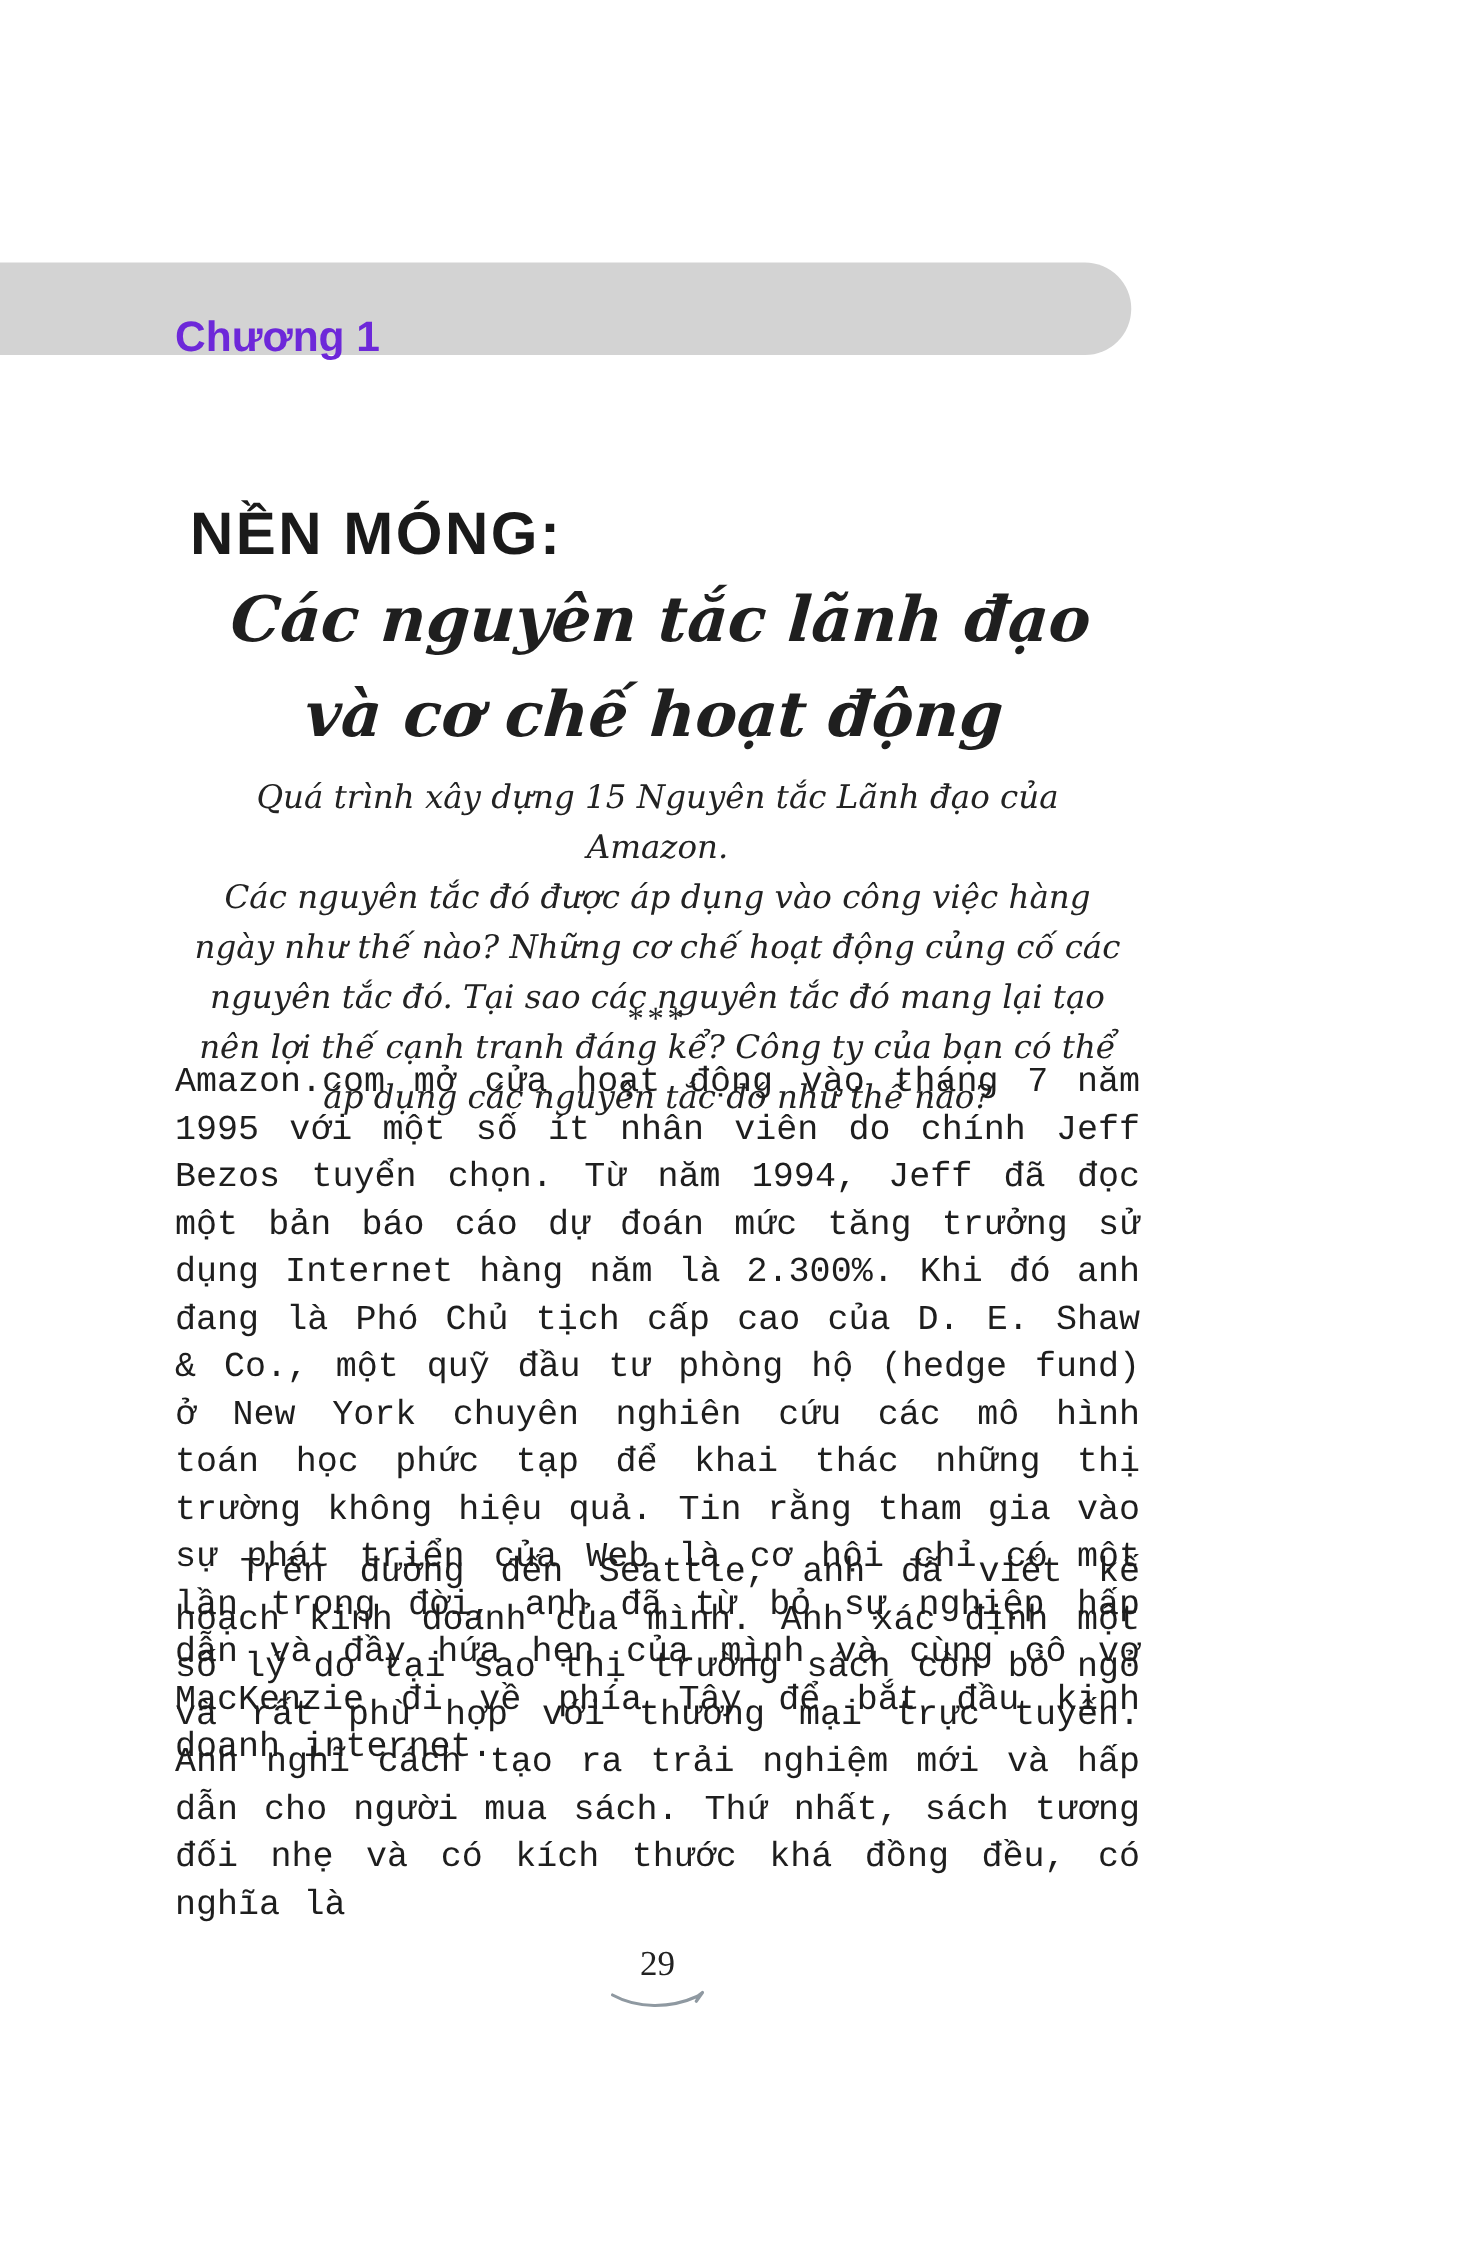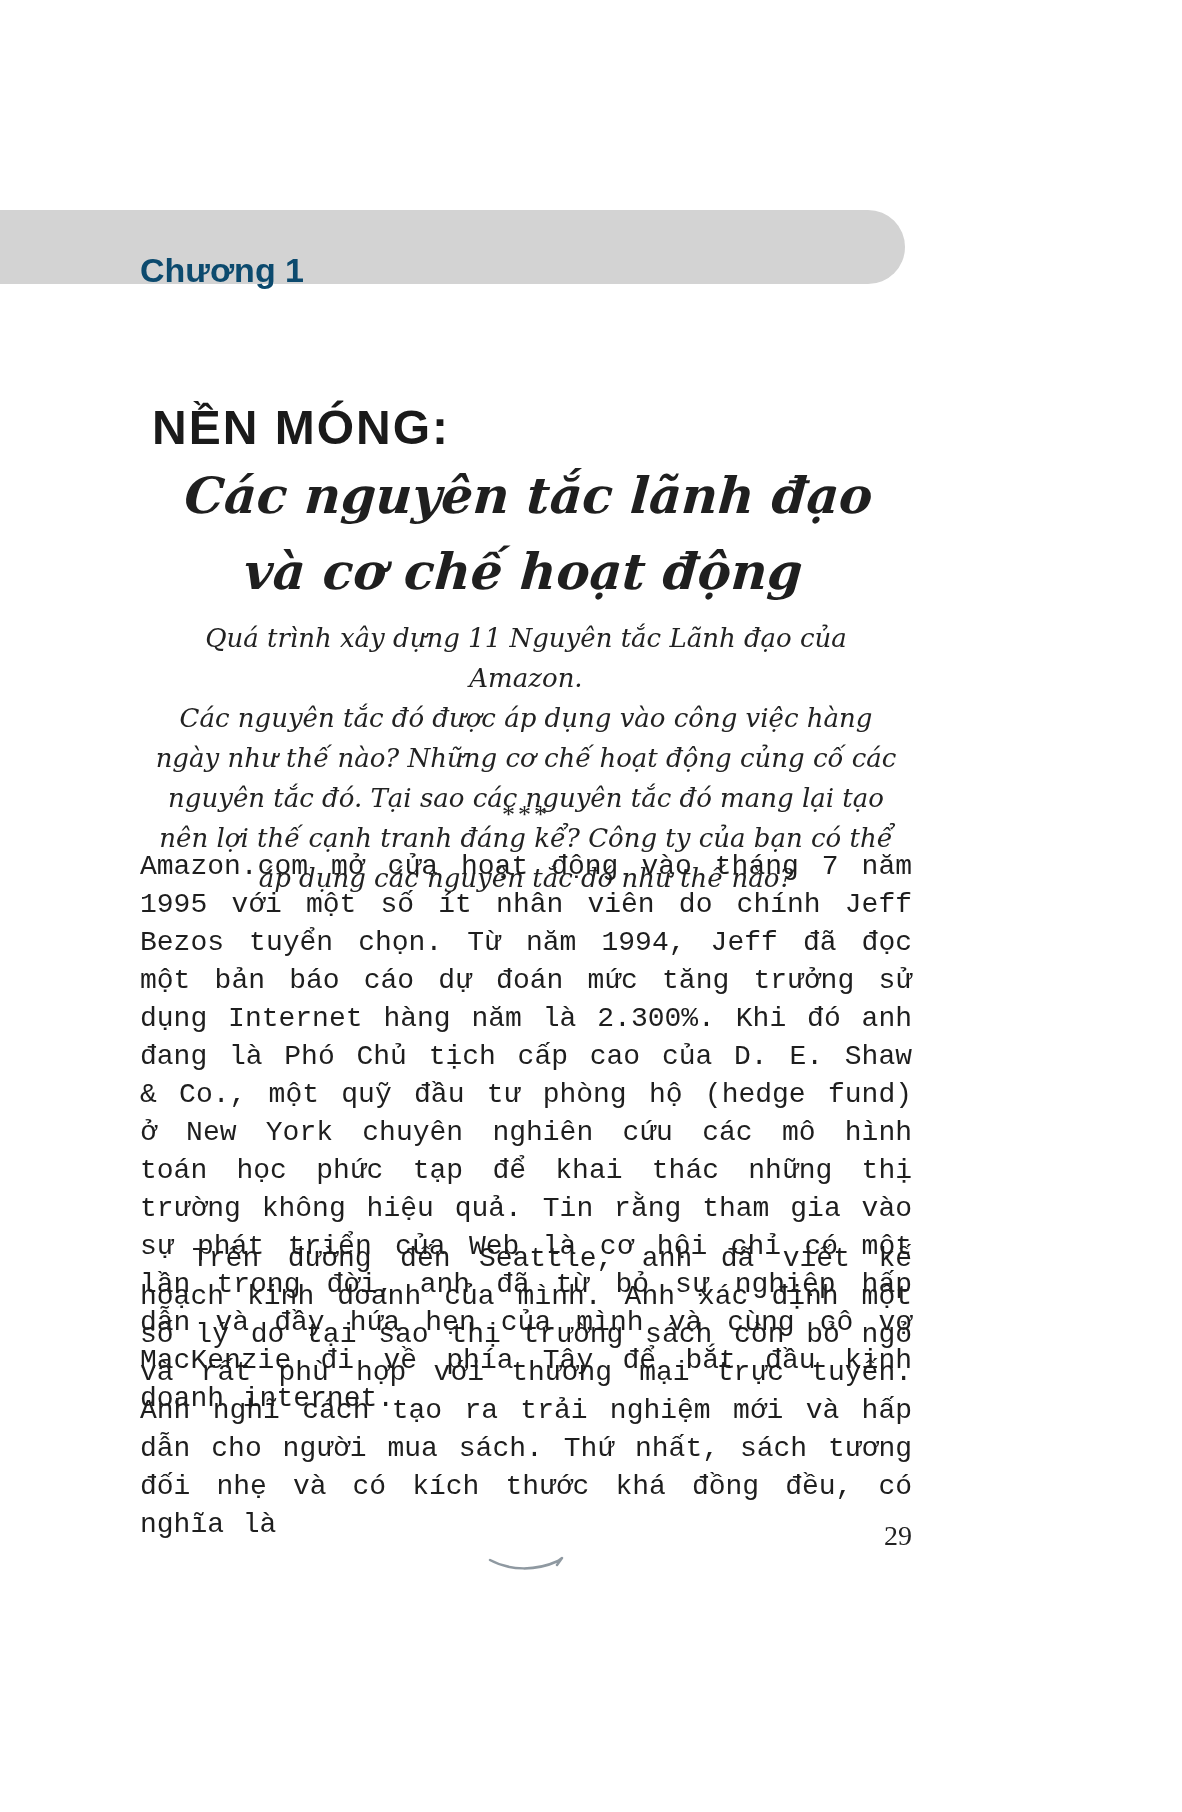--- a/index.html
+++ b/index.html
@@ -25,21 +25,21 @@
     border-radius: 0 37px 37px 0;
     display: flex;
     align-items: center;
     padding-left: 140px;
     box-sizing: border-box;
   }
   .chapter-label {
     font-family: "Liberation Sans", sans-serif;
     font-weight: 700;
     font-size: 34px;
-    color: #0c4a6e;
+    color: #6d28d9;
     margin-top: 46px;
   }
   .page-title {
     position: absolute;
     top: 388px;
     left: 140px;
     margin: 12px;
     font-family: "Liberation Sans", sans-serif;
     font-weight: 700;
     font-size: 48px;
@@ -92,24 +92,24 @@
     font-size: 28px;
     line-height: 38px;
     text-align: justify;
     color: #1e1e1e;
     word-spacing: 2px;
   }
   .para-1 { top: 848px; }
   .para-2 { top: 1240px; text-indent: 52px; }
   .footer {
     position: absolute;
-    top: 1520px;
+    top: 1556px;
     left: 140px;
     width: 772px;
-    text-align: right;
+    text-align: center;
   }
   .page-number {
     font-size: 28px;
     color: #222222;
   }
   .swoosh {
     display: block;
     margin: 4px auto 0 auto;
   }
 </style>
@@ -123,21 +123,21 @@
   </div>
 
   <h1 class="page-title">NỀN MÓNG:</h1>
 
   <div class="subtitle">
     <div>Các nguyên tắc lãnh đạo</div>
     <div>và cơ chế hoạt động</div>
   </div>
 
   <div class="intro">
-    <span class="intro-line">Quá trình xây dựng 11 Nguyên tắc Lãnh đạo của Amazon.</span>
+    <span class="intro-line">Quá trình xây dựng 15 Nguyên tắc Lãnh đạo của Amazon.</span>
     <span class="intro-line">Các nguyên tắc đó được áp dụng vào công việc hàng ngày như thế nào? Những cơ chế hoạt động củng cố các nguyên tắc đó. Tại sao các nguyên tắc đó mang lại tạo nên lợi thế cạnh tranh đáng kể? Công ty của bạn có thể áp dụng các nguyên tắc đó như thế nào?</span>
   </div>
 
   <div class="separator">***</div>
 
   <p class="body-text para-1">Amazon.com mở cửa hoạt động vào tháng 7 năm 1995 với một số ít nhân viên do chính Jeff Bezos tuyển chọn. Từ năm 1994, Jeff đã đọc một bản báo cáo dự đoán mức tăng trưởng sử dụng Internet hàng năm là 2.300%. Khi đó anh đang là Phó Chủ tịch cấp cao của D. E. Shaw &amp; Co., một quỹ đầu tư phòng hộ (hedge fund) ở New York chuyên nghiên cứu các mô hình toán học phức tạp để khai thác những thị trường không hiệu quả. Tin rằng tham gia vào sự phát triển của Web là cơ hội chỉ có một lần trong đời, anh đã từ bỏ sự nghiệp hấp dẫn và đầy hứa hẹn của mình và cùng cô vợ MacKenzie đi về phía Tây để bắt đầu kinh doanh internet.</p>
 
   <p class="body-text para-2">Trên đường đến Seattle, anh đã viết kế hoạch kinh doanh của mình. Anh xác định một số lý do tại sao thị trường sách còn bỏ ngỏ và rất phù hợp với thương mại trực tuyến. Anh nghĩ cách tạo ra trải nghiệm mới và hấp dẫn cho người mua sách. Thứ nhất, sách tương đối nhẹ và có kích thước khá đồng đều, có nghĩa là</p>
 
   <div class="footer">

